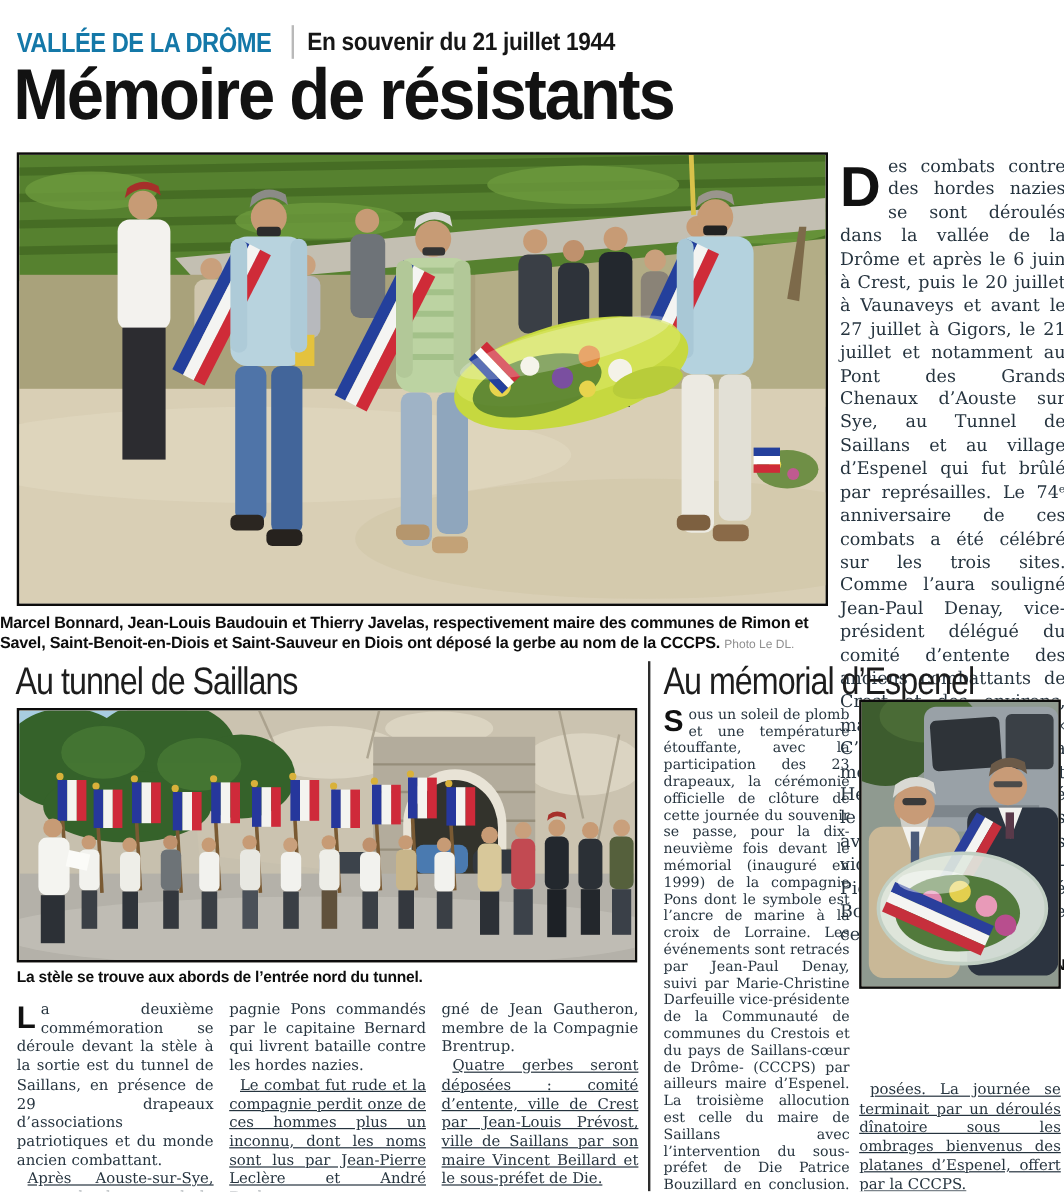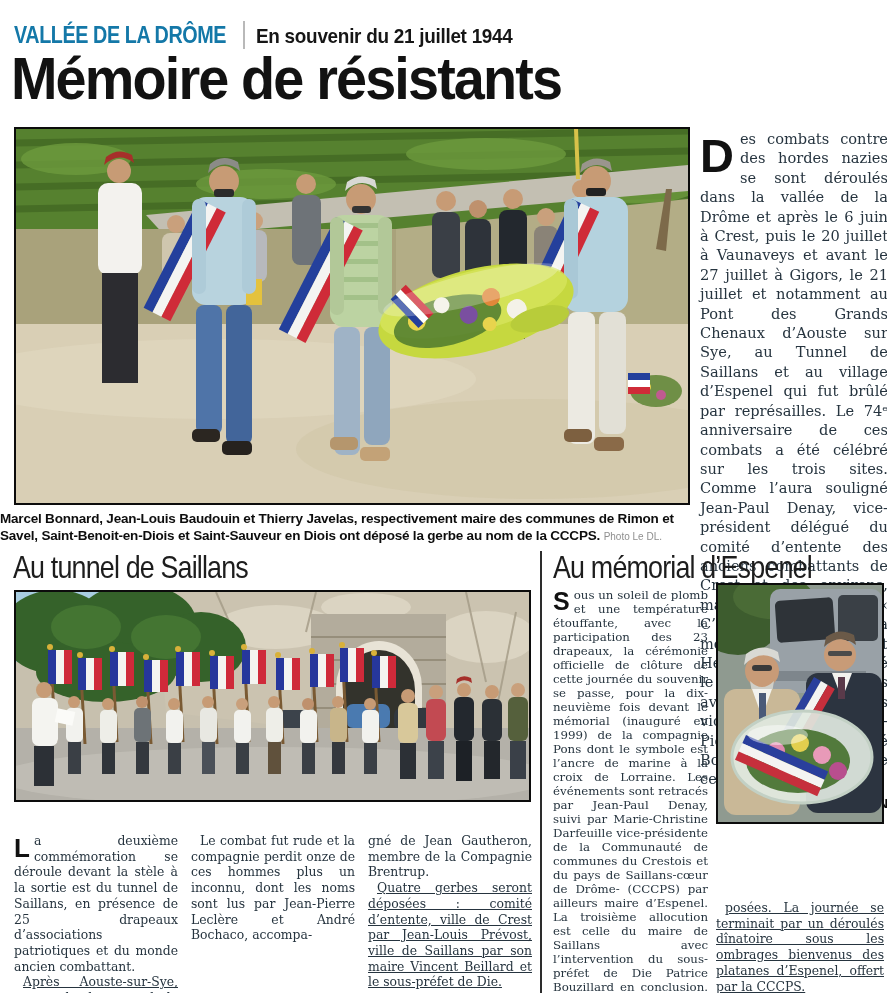--- a/index.html
+++ b/index.html
@@ -429,27 +429,29 @@
 
       <g>
         <circle cx="28" cy="98" r="8" fill="#c79b75"></circle>
         <rect x="16" y="106" width="26" height="48" rx="7" fill="#f4f4f0"></rect>
         <rect x="40" y="118" width="18" height="14" fill="#fbfbf8" transform="rotate(12 49 125)"></rect>
         <rect x="18" y="154" width="20" height="40" fill="#2c3036"></rect>
       </g>
     </svg>
   </div>
 
+  <div class="caption cap-tunnel">La stèle se trouve aux abords de l’entrée nord du tunnel.</div>
 
   <div class="cols">
     <div class="col serif">
-      <p><span class="dropcap dc2">L</span><span>a deuxième commémoration se déroule devant la stèle à la sortie est du tunnel de Saillans, en présence de 25 drapeaux d’associations patriotiques et du monde ancien combattant.</span></p>
+      <p><span class="dropcap dc2">L</span><span>a deuxième commémoration se déroule devant la stèle à la sortie est du tunnel de Saillans, en présence de 29 drapeaux d’associations patriotiques et du monde ancien combattant.</span></p>
       <p class="indent">Après Aouste-sur-Sye, ce sont les hommes de la com-</p>
     </div>
     <div class="col serif">
+      <p>pagnie Pons commandés par le capitaine Bernard qui livrent bataille contre les hordes nazies.</p>
       <p class="indent">Le combat fut rude et la compagnie perdit onze de ces hommes plus un inconnu, dont les noms sont lus par Jean-Pierre Leclère et André Bochaco, accompa-</p>
     </div>
     <div class="col serif">
       <p>gné de Jean Gautheron, membre de la Compagnie Brentrup.</p>
       <p class="indent">Quatre gerbes seront déposées : comité d’entente, ville de Crest par Jean-Louis Prévost, ville de Saillans par son maire Vincent Beillard et le sous-préfet de Die.</p>
     </div>
   </div>
 
   <h2 class="section-h h-espenel">Au mémorial d’Espenel</h2>
 

